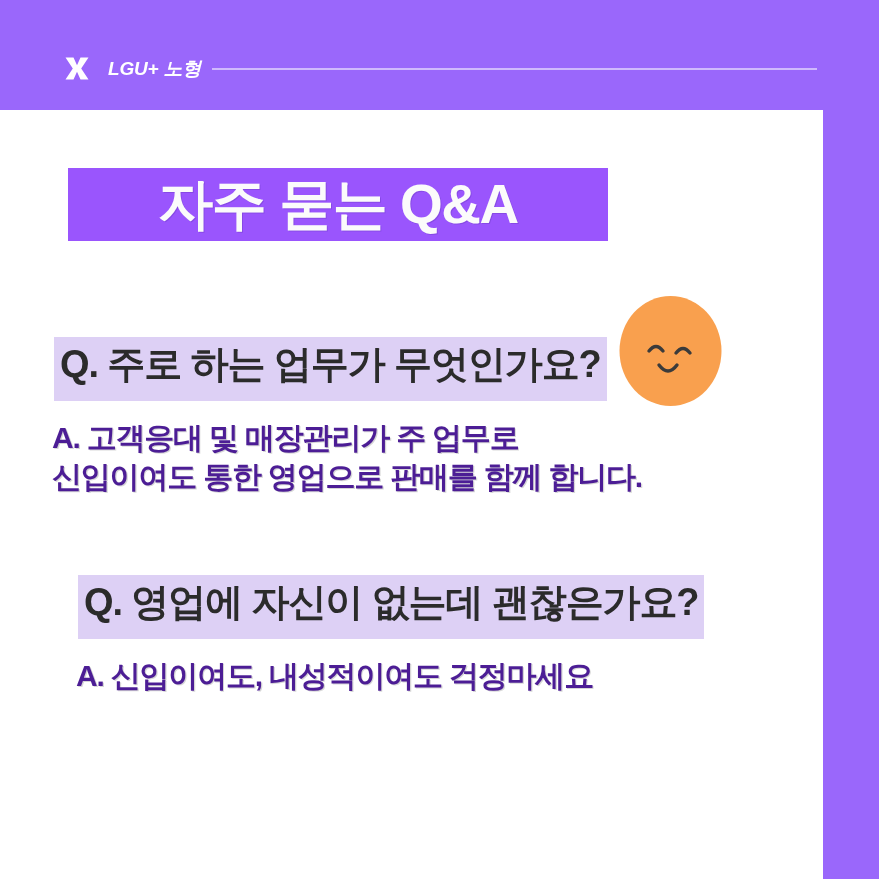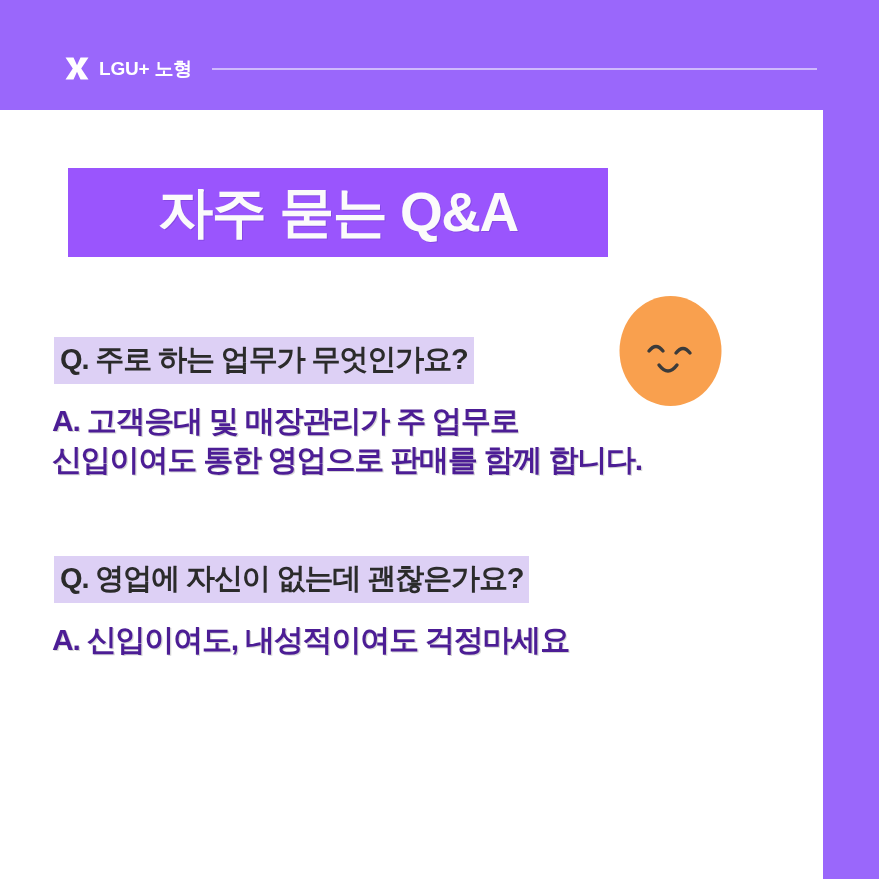--- a/index.html
+++ b/index.html
@@ -31,22 +31,23 @@
     height:110px;
     background:#9a67fb;
   }
 
   #brand {
     position:absolute;
     top:55px;
     left:64px;
     display:flex;
     align-items:center;
-    gap:9px;
+    gap:18px;
     height:26px;
+    font-style:italic;
   }
 
   #brand-mark {
     width:26px;
     height:25px;
     display:block;
   }
 
   #brand-name {
     color:#ffffff;
@@ -76,21 +77,21 @@
     height:769px;
     background:#ffffff;
   }
 
   
   #title-banner {
     position:absolute;
     top:58px;
     left:68px;
     width:540px;
-    height:89px;
+    height:73px;
     background:#9a55fd;
     display:flex;
     align-items:center;
     justify-content:center;
   }
 
   #title-text {
     color:#fbfbfb;
     font-size:55px;
     font-weight:bold;
@@ -106,31 +107,31 @@
     top:185px;
     left:618px;
     width:105px;
     height:112px;
   }
 
   
   .qa-block { position:absolute; left:54px; }
 
   #qa-1 { top:227px; }
-  #qa-2 { top:446px; }
+  #qa-2 { top:465px;margin-left:24px; }
 
   .q-line {
     display:inline-block;
     background:#ddd0f5;
     color:#2b2b2b;
-    font-size:29px;
+    font-size:38px;
     font-weight:bold;
     letter-spacing:-1.1px;
     line-height:1.0;
-    padding:8px 6px 10px 6px;
+    padding:8px 6px 18px 6px;
     white-space:nowrap;
   }
 
   .a-body {
     margin-top:17px;
     margin-left:-2px;
   }
 
   .a-line {
     color:#4c1d95;

